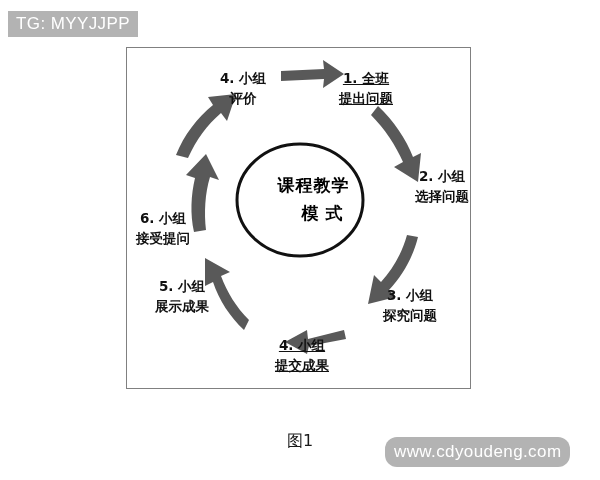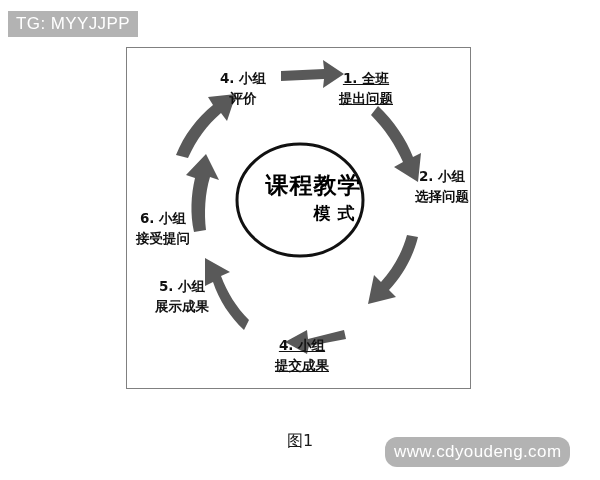--- a/index.html
+++ b/index.html
@@ -87,21 +87,21 @@
     top: 200px;
     transform: translate(-50%, -50%);
     text-align: center;
     color: #000000;
     font-family: "DejaVu Sans", "Liberation Sans", sans-serif;
     font-weight: bold;
     white-space: nowrap;
   }
   #center-circle-text .c1 {
     display: block;
-    font-size: 23px;
+    font-size: 17px;
     line-height: 26px;
     letter-spacing: 1px;
     margin-left: 27px;
   }
   #center-circle-text .c2 {
     display: block;
     font-size: 17px;
     line-height: 30px;
     letter-spacing: 7px;
     text-indent: 7px;
@@ -182,20 +182,24 @@
   <div class="node-label" style="left:366px; top:88px;text-decoration:underline;">
     <span class="ln">1. 全班</span>
     <span class="ln">提出问题</span>
   </div>
 
   <div class="node-label" style="left:442px; top:186px;">
     <span class="ln">2. 小组</span>
     <span class="ln">选择问题</span>
   </div>
 
+  <div class="node-label" style="left:410px; top:305px;">
+    <span class="ln">3. 小组</span>
+    <span class="ln">探究问题</span>
+  </div>
 
   <div class="node-label" style="left:302px; top:355px;text-decoration:underline;">
     <span class="ln">4. 小组</span>
     <span class="ln">提交成果</span>
   </div>
 
   <div class="node-label" style="left:182px; top:296px;text-align:center;">
     <span class="ln">5. 小组</span>
     <span class="ln">展示成果</span>
   </div>

